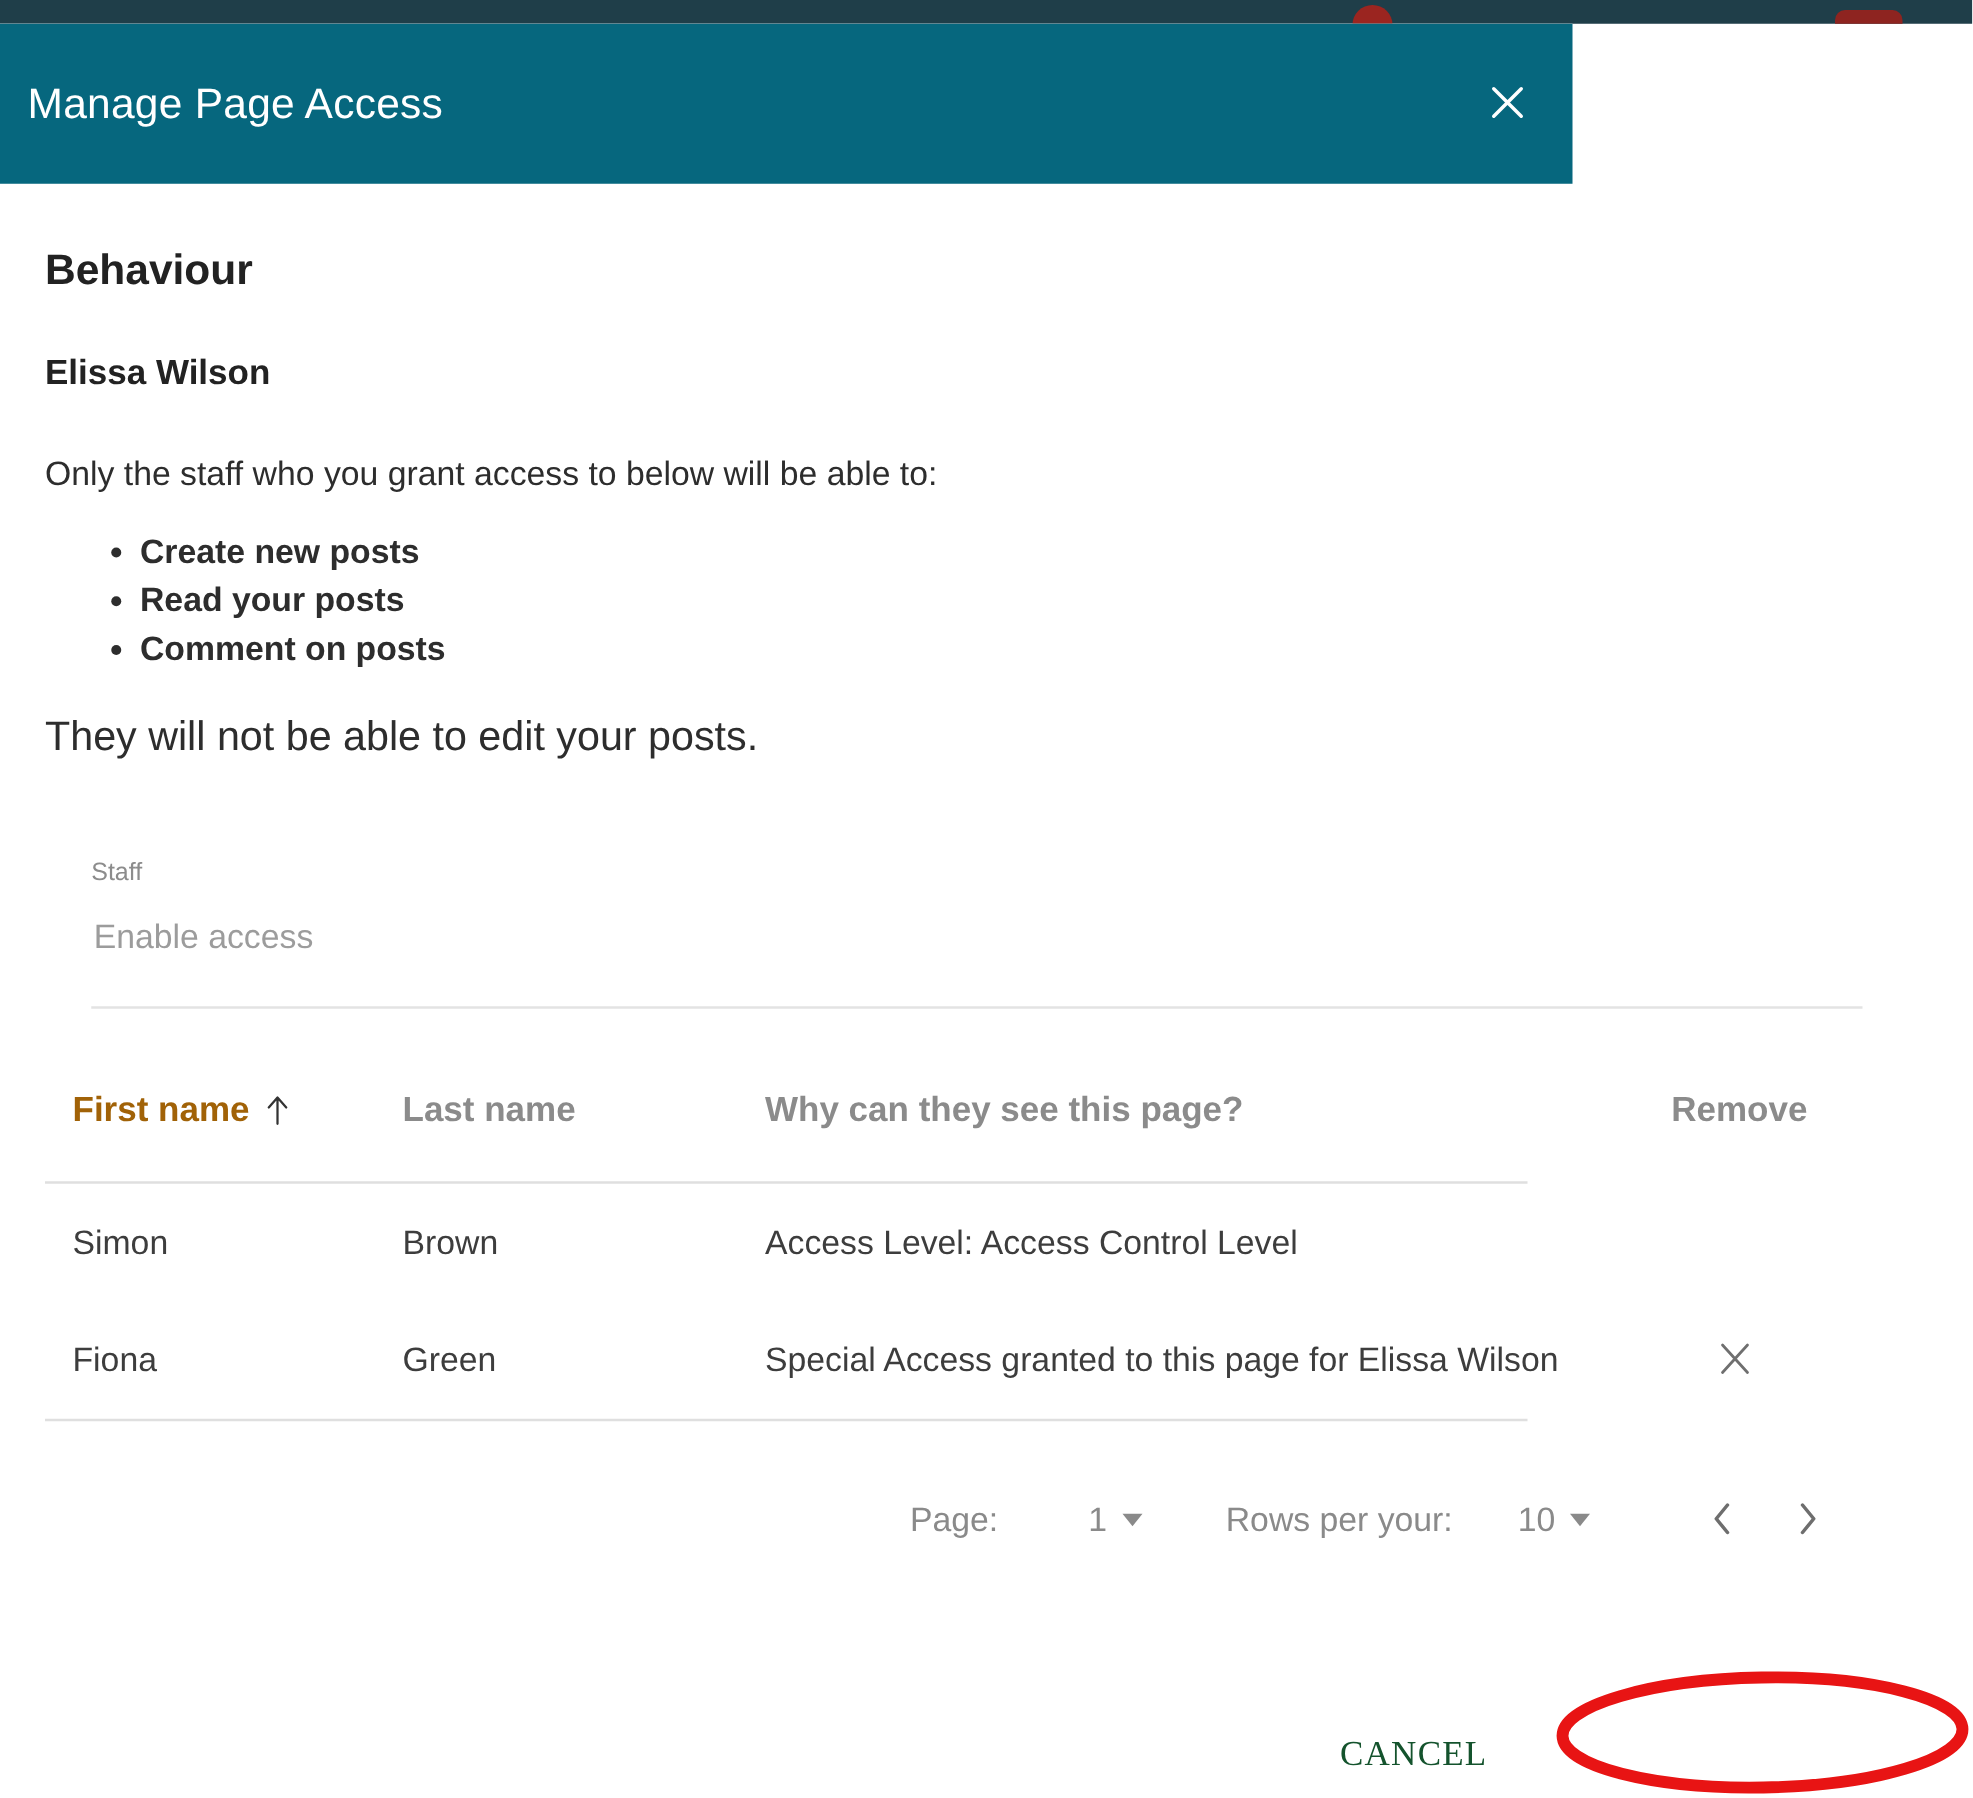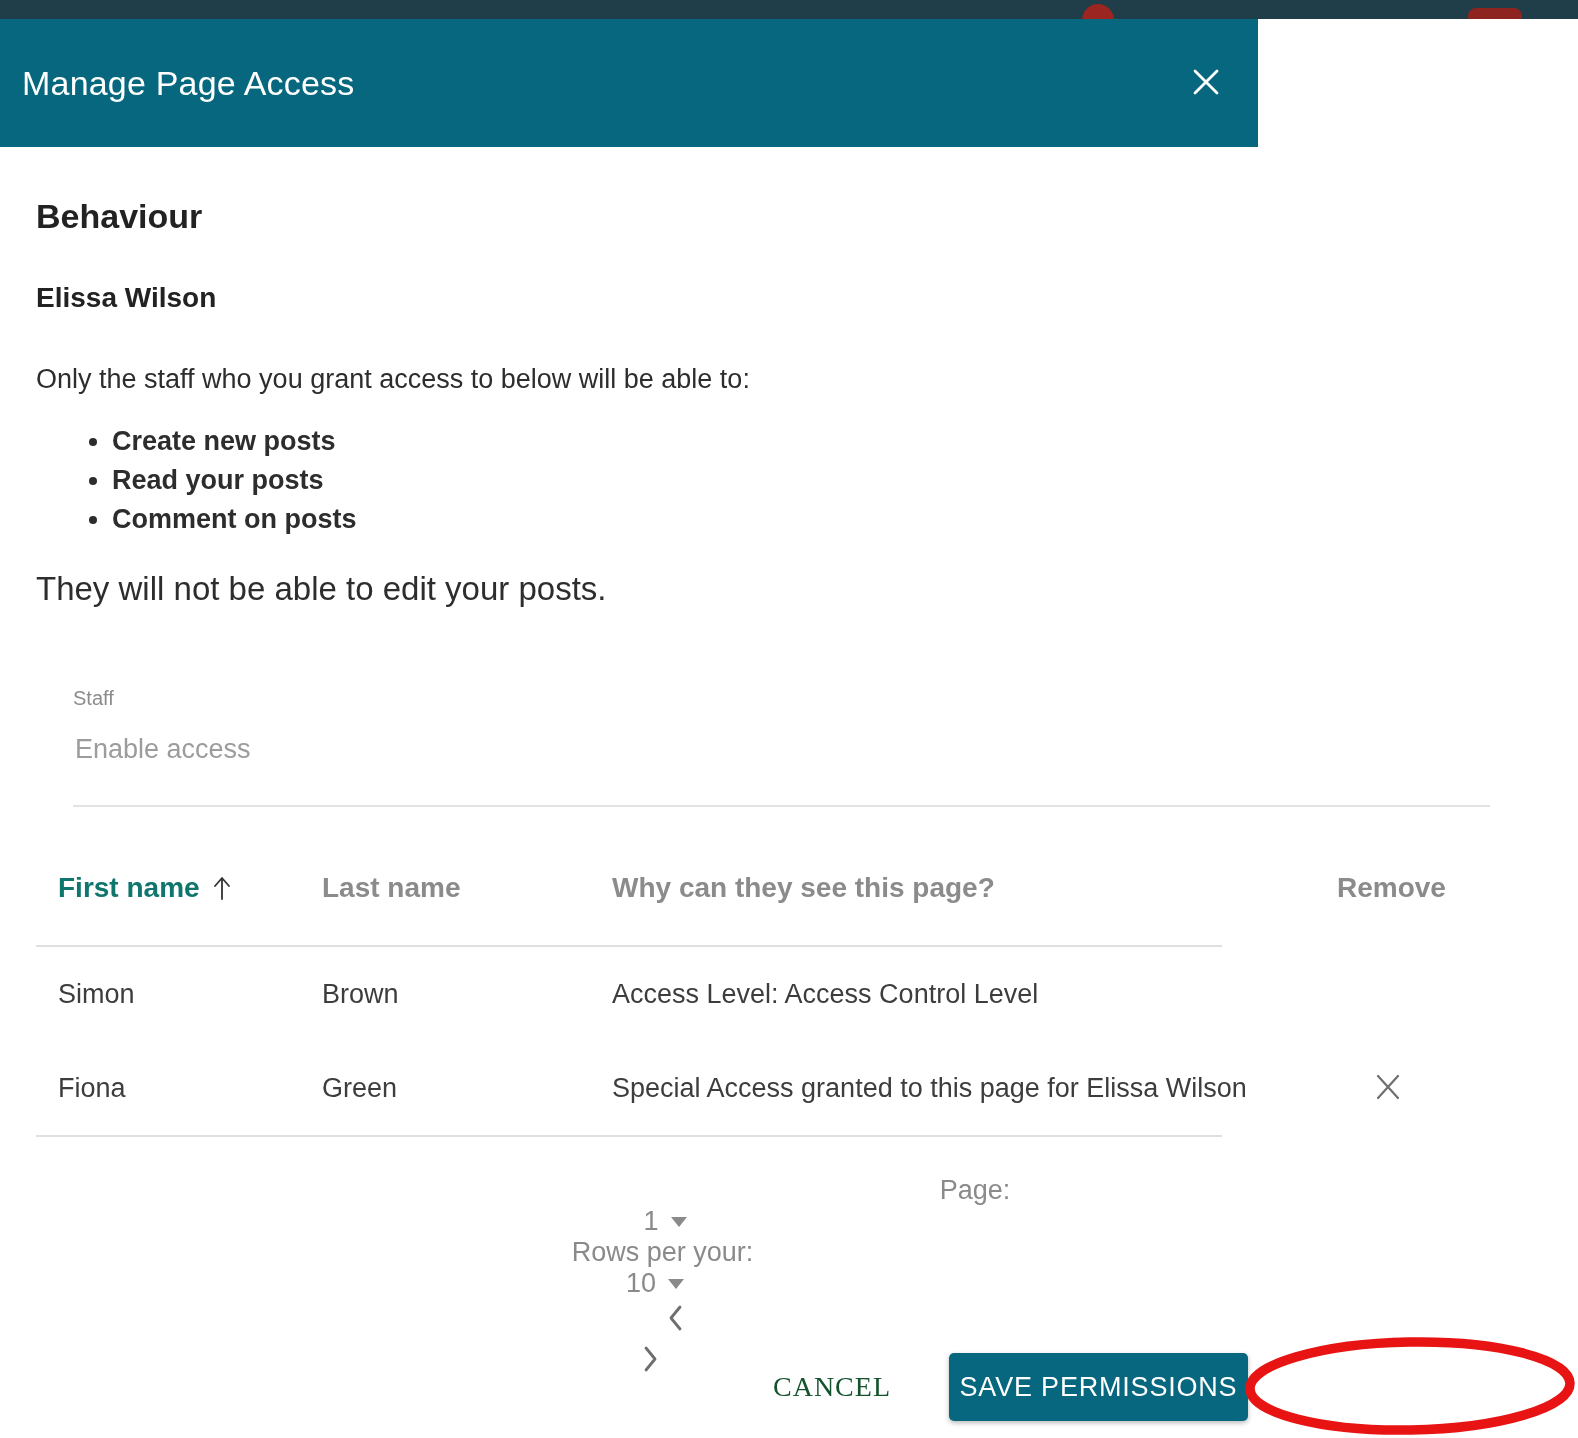--- a/index.html
+++ b/index.html
@@ -44,28 +44,28 @@
   .staff-input::placeholder { color:#9c9c9c; opacity:1; }
 
   
   .access-table { margin-top:24px; }
   .t-head, .t-row { display:grid; grid-template-columns:264px 290px 725px 1fr;
                     align-items:center; padding-left:22px; box-sizing:border-box; }
   .t-head { height:116px; border-bottom:2px solid #dfdfdf; }
   .t-row  { height:95px; }
   .t-row.bordered { border-bottom:2px solid #dfdfdf; }
   .th { font-size:28px; font-weight:bold; color:#8b8b8b; display:flex; align-items:center; }
-  .th.sorted { color:#0f766e; }
+  .th.sorted { color:#a16207; }
   .sort-arrow { margin-left:12px; display:inline-flex; }
   .td { font-size:27px; color:#3d3d3d; }
   .remove-btn { margin-left:36px; }
 
   
   .pagination { display:flex; align-items:center; margin-top:38px; height:82px;
-                font-size:27px; color:#8a8a8a;flex-direction:column; }
+                font-size:27px; color:#8a8a8a; }
   .pg-label { white-space:nowrap; }
   .pg-page-label { margin-left:692px; }
   .pg-select { display:flex; align-items:center; background:none; border:none;
                font-family:"Liberation Sans", sans-serif; font-size:27px; color:#8a8a8a; cursor:pointer; padding:0; }
   .pg-select.page { margin-left:72px; }
   .pg-rows-label { margin-left:67px; }
   .pg-select.rows { margin-left:52px; }
   .caret-down { width:0; height:0; border-left:8px solid transparent; border-right:8px solid transparent;
                 border-top:10px solid #8a8a8a; margin-left:12px; }
   .chev { background:none; border:none; padding:4px; cursor:pointer; display:flex; align-items:center; }
@@ -194,21 +194,20 @@
                 <path d="M4 4 L13 15 L4 26" stroke="#6e6e6e" stroke-width="2.8" fill="none" stroke-linecap="round" stroke-linejoin="round"></path>
               </svg>
           </span>
         </button>
       </div>
 
     </div>
 
     <div class="actions">
       <button class="cancel-btn">CANCEL</button>
-      <button class="save-btn">SAVE PERMISSIONS</button>
     </div>
 
   </div>
 
   <svg class="annotation" width="344" height="104" viewBox="0 0 344 104">
     <ellipse cx="172" cy="52" rx="160" ry="44" fill="none" stroke="#e81414" stroke-width="9.5" transform="rotate(-1 172 52)"></ellipse>
   </svg>
 
 </div>
 

